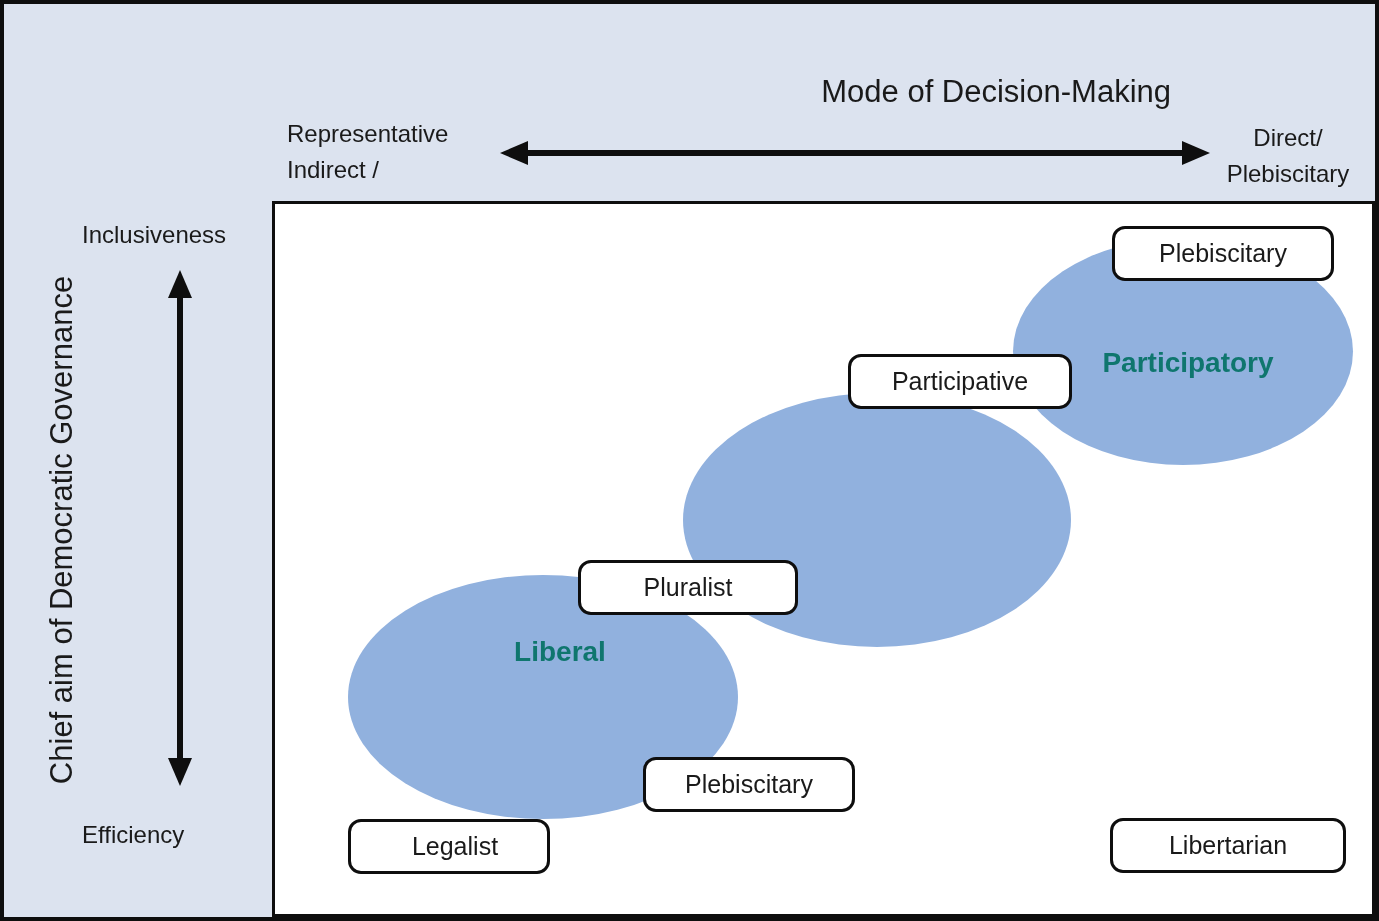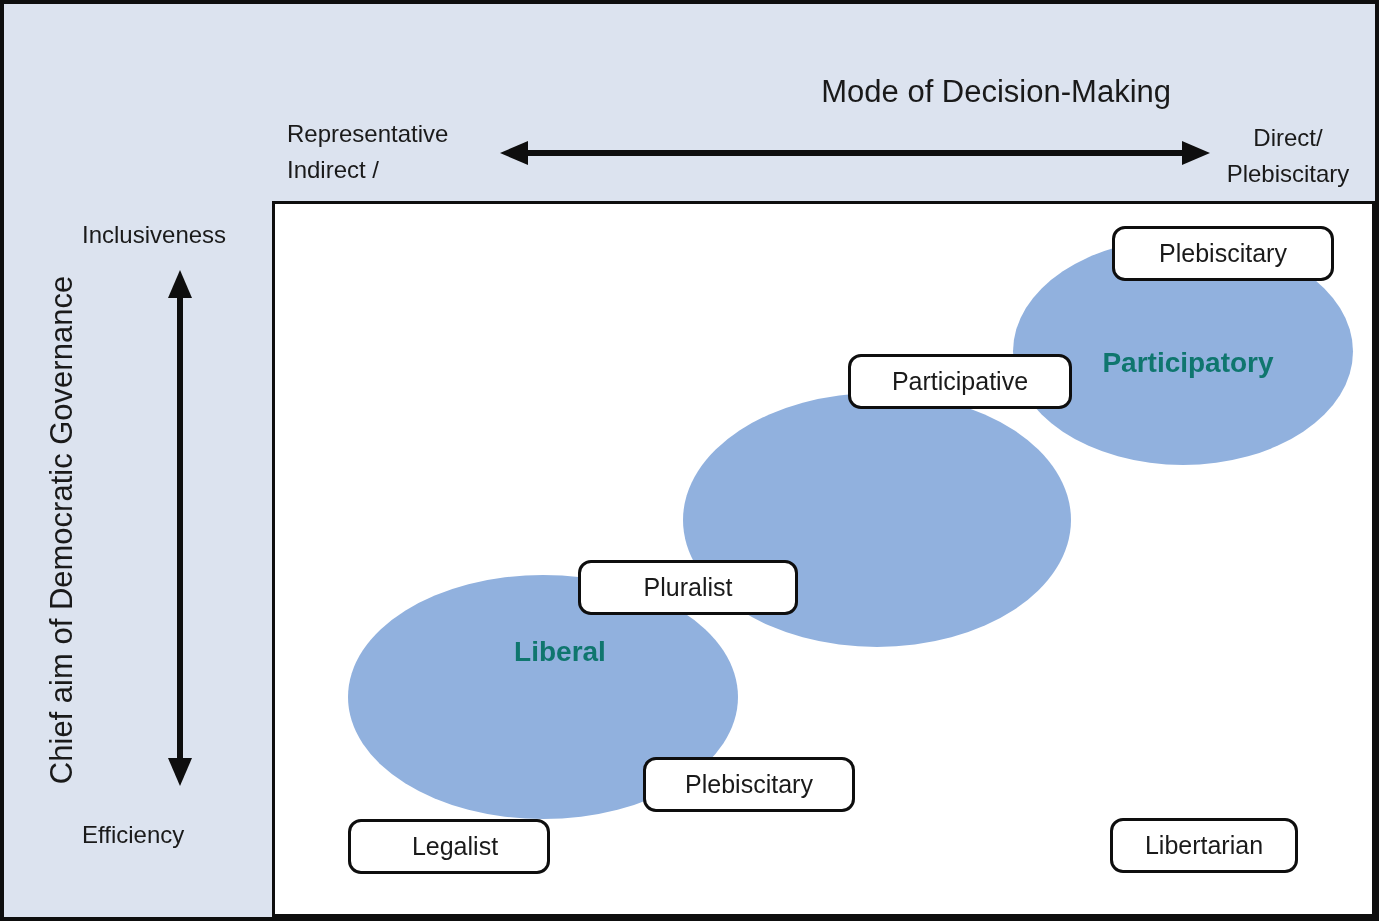--- a/index.html
+++ b/index.html
@@ -84,21 +84,21 @@
     align-items: center;
     justify-content: center;
     font-size: 25px;
     white-space: nowrap;
   }
   .box-plebiscitary { left: 1108px; top: 222px; width: 222px; height: 55px; }
   .box-participative { left: 844px;  top: 350px; width: 224px; height: 55px; }
   .box-pluralist    { left: 574px;  top: 556px; width: 220px; height: 55px; }
   .box-competitive  { left: 639px;  top: 753px; width: 212px; height: 55px; }
   .box-legalist     { left: 344px;  top: 815px; width: 202px; height: 55px; padding-left: 12px; }
-  .box-libertarian  { left: 1106px; top: 814px; width: 188px; height: 55px; }
+  .box-libertarian  { left: 1106px; top: 814px; width: 236px; height: 55px; }
 </style>
 </head>
 <body>
 
 <div class="figure">
 
   <div class="diagram-title">Mode of Decision-Making</div>
 
   <div class="x-endpoint-label x-left-label">
     <div>Representative</div>

